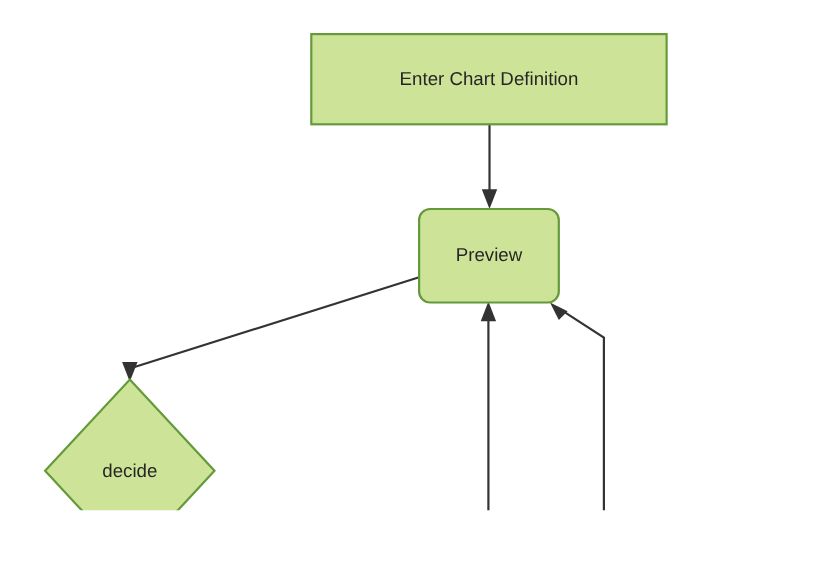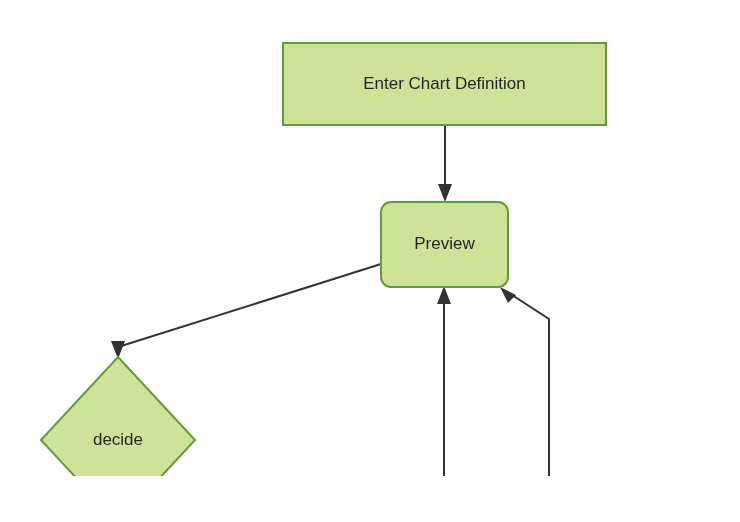--- a/index.html
+++ b/index.html
@@ -9,21 +9,20 @@
   }
   body {
     font-family: "Liberation Sans", sans-serif;
   }
   #canvas {
     position: relative;
     width: 740px;
     height: 464px;
     background: #ffffff;
     overflow: hidden;
-    margin-top: 12px;
   }
   #flow-svg {
     position: absolute;
     top: 0;
     left: 0;
     width: 740px;
     height: 522px;
     display: block;
   }
   .node-shape {

